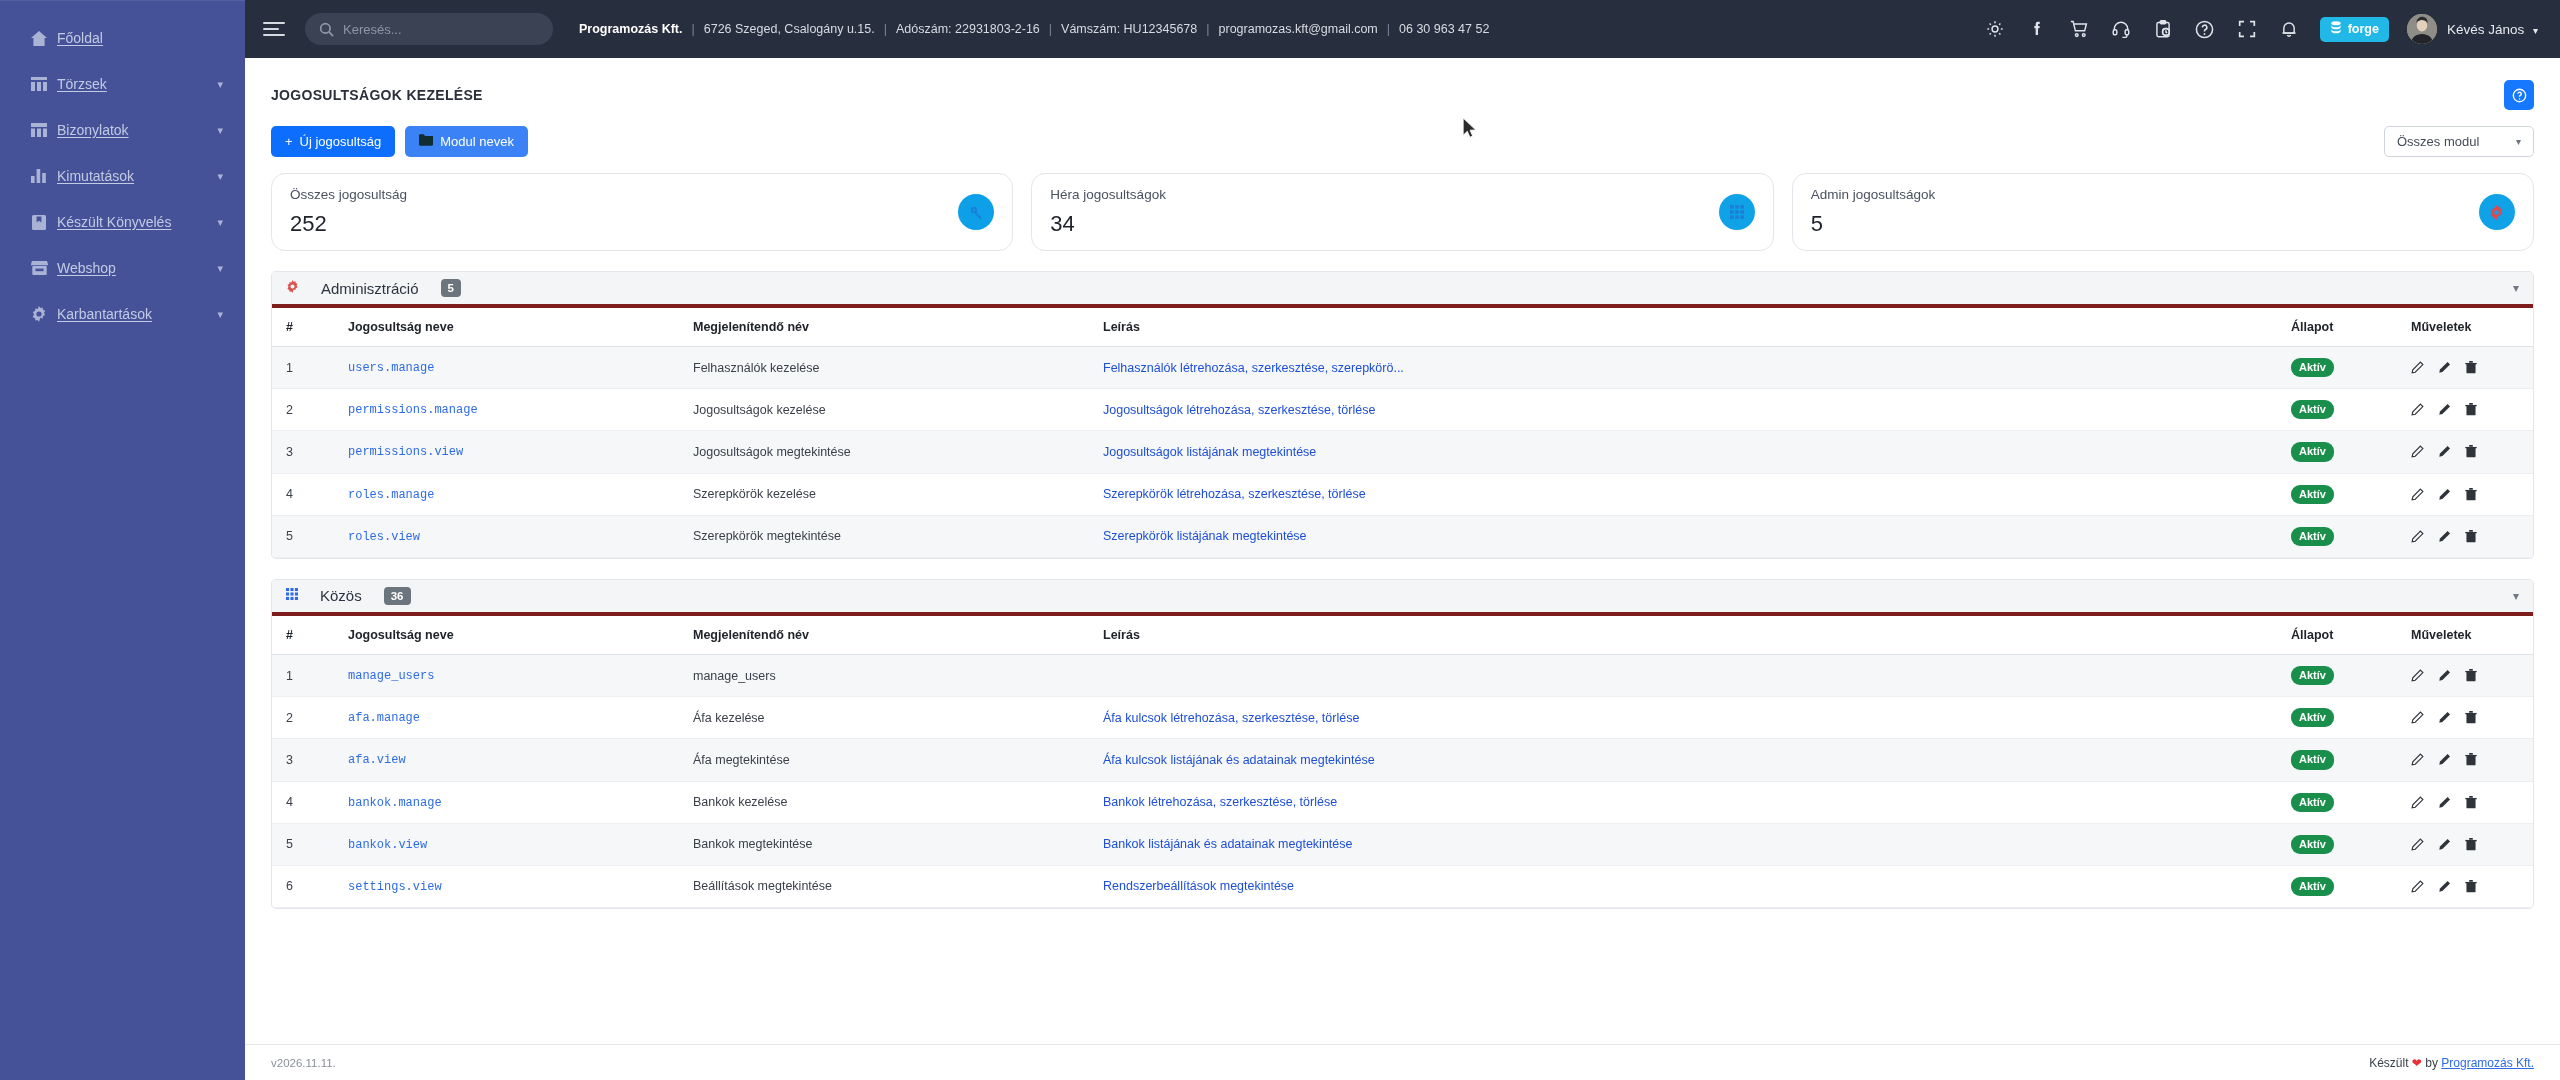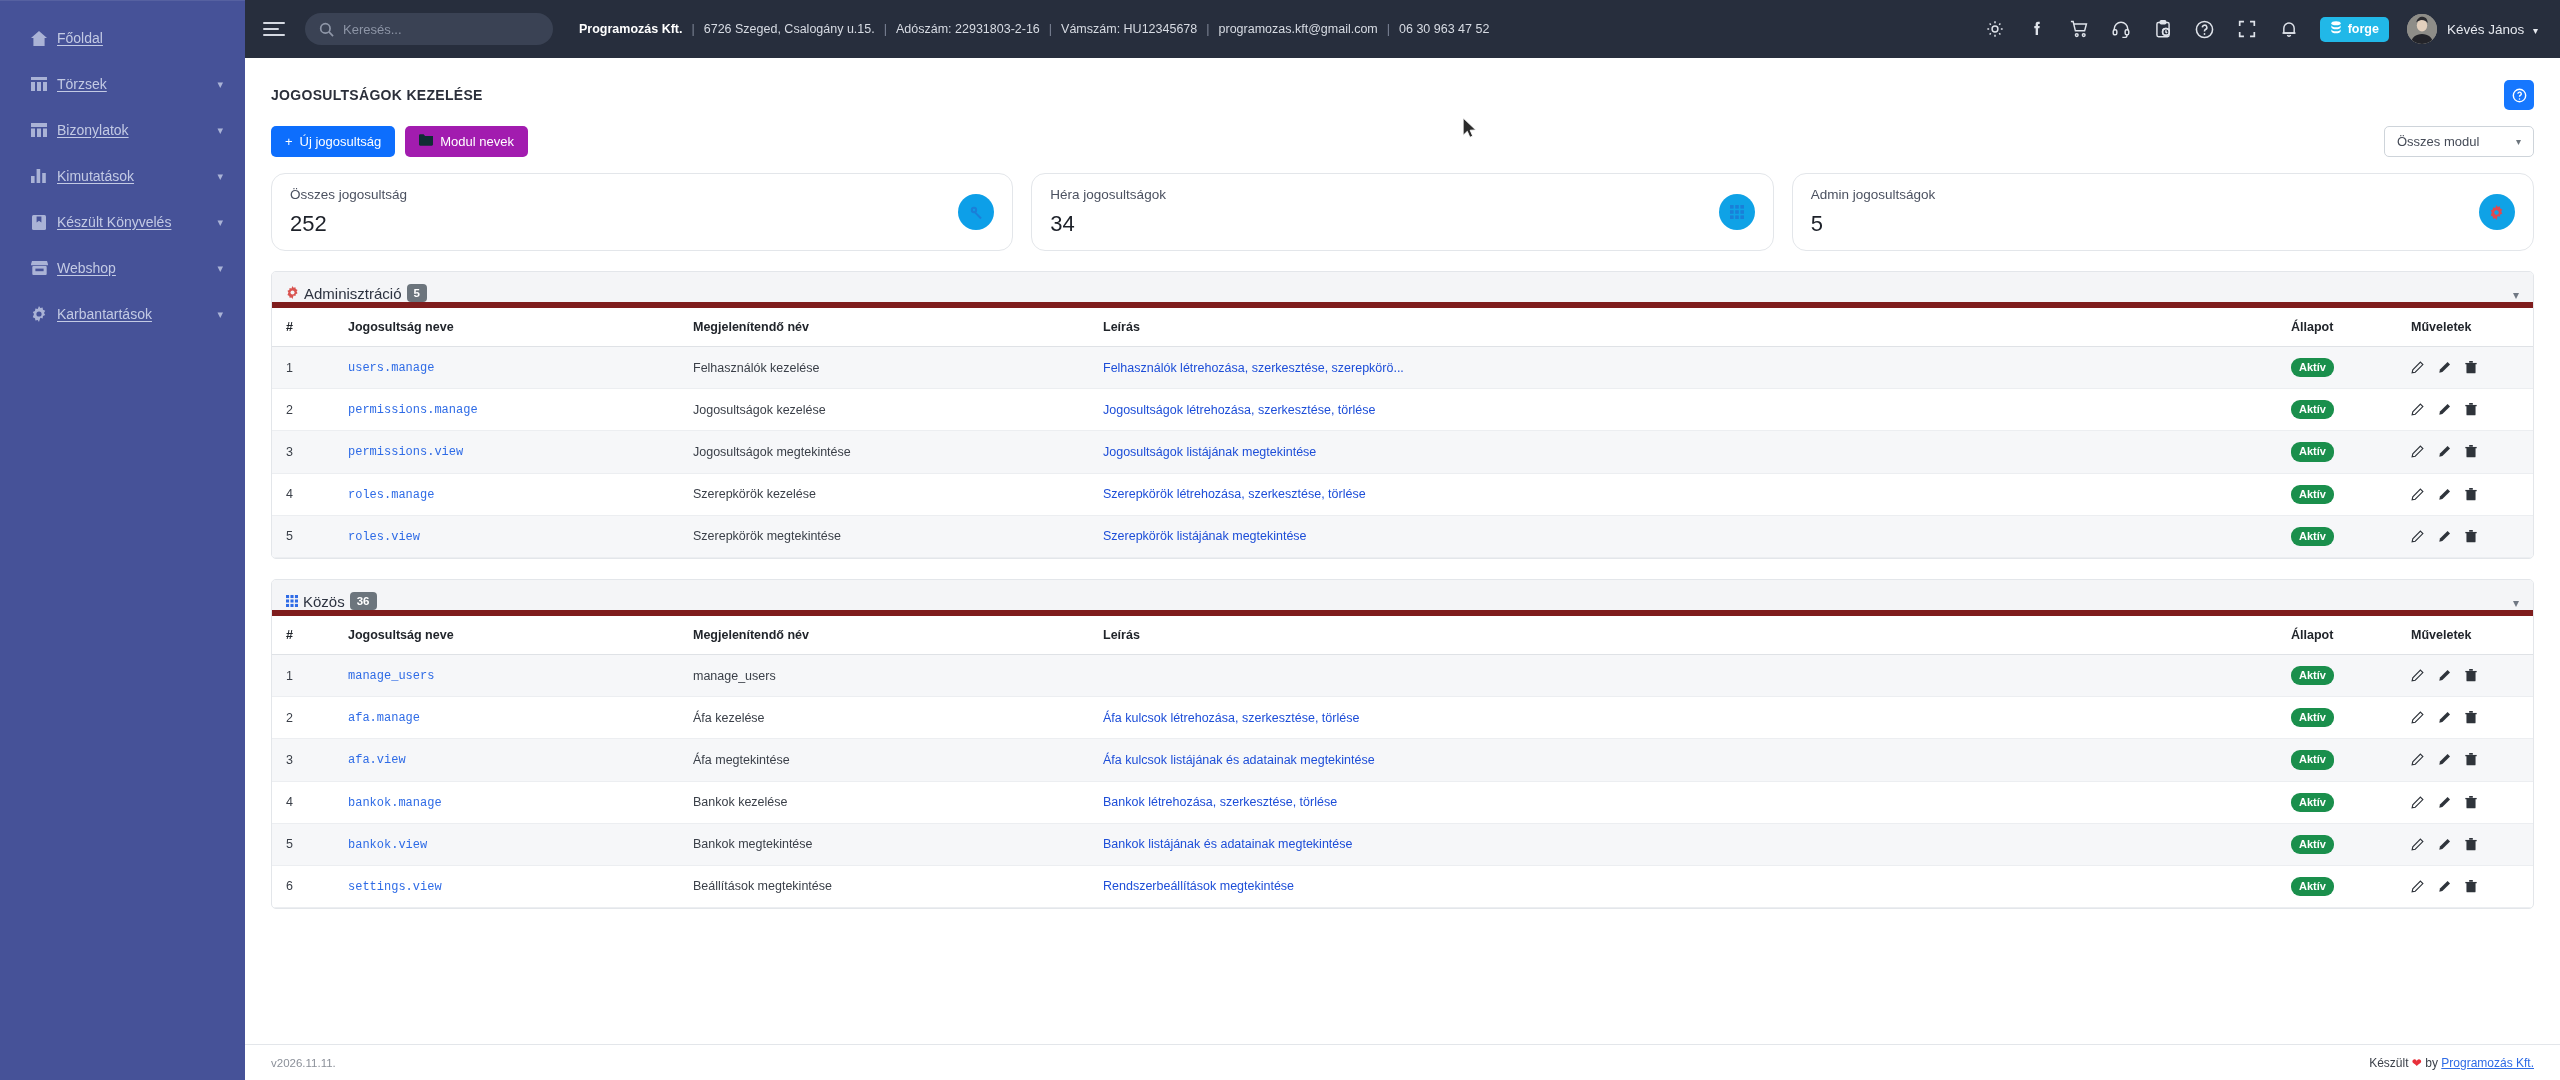--- a/index.html
+++ b/index.html
@@ -100,21 +100,21 @@
     font-size:14px; font-weight:bold; cursor:pointer;
   }
 
   .btn-row { display:flex; align-items:center; gap:10px; padding:16px 4px 0 4px; }
   .btn {
     height:31px; border-radius:5px; border:0; cursor:pointer;
     display:inline-flex; align-items:center; gap:7px;
     padding:0 14px; font-size:13px; font-family:inherit; color:#fff;
   }
   .btn-primary { background:#0d6efd; }
-  .btn-info { background:#a21caf; }
+  .btn-info { background:#3b82f6; }
   .module-select {
     margin-left:auto; min-width:150px; height:31px;
     border:1px solid #ced4da; border-radius:5px; background:#fff;
     display:flex; align-items:center; padding:0 12px; font-size:13px;
     color:#454b57; justify-content:space-between; gap:12px; cursor:pointer;
   }
   .module-select .cv { font-size:10px; color:#6c757d; }
 
   
   .stats { display:flex; gap:18px; padding:16px 4px 0 4px; }
@@ -129,22 +129,22 @@
   .stat-ico {
     margin-left:auto; width:36px; height:36px; border-radius:50%;
     display:flex; align-items:center; justify-content:center;
   }
   .stat-ico.blue { background:#0d9fe8; }
   .stat-ico.cyan { background:#0fa2e6; }
 
   
   .panel { margin:20px 4px 0 4px; border:1px solid #e3e6ea; border-radius:5px; overflow:hidden; }
   .panel-head {
-    height:36px; background:#f4f5f7; border-bottom:6px solid #7f1d1d;
-    display:flex; align-items:flex-end; padding:0 14px; gap:5px; cursor:pointer;
+    height:36px; background:#f4f5f7; border-bottom:4px solid #7f1d1d;
+    display:flex; align-items:center; padding:0 14px; gap:22px; cursor:pointer;
   }
   .panel-title { font-size:15px; color:#2d3340; }
   .panel-count {
     background:#6c757d; color:#fff; border-radius:4px;
     font-size:11.5px; font-weight:bold; padding:2px 7px; line-height:1.25;
   }
   .panel-caret { margin-left:auto; color:#707883; font-size:12px; }
 
   table { width:100%; border-collapse:collapse; table-layout:fixed; }
   thead th {

